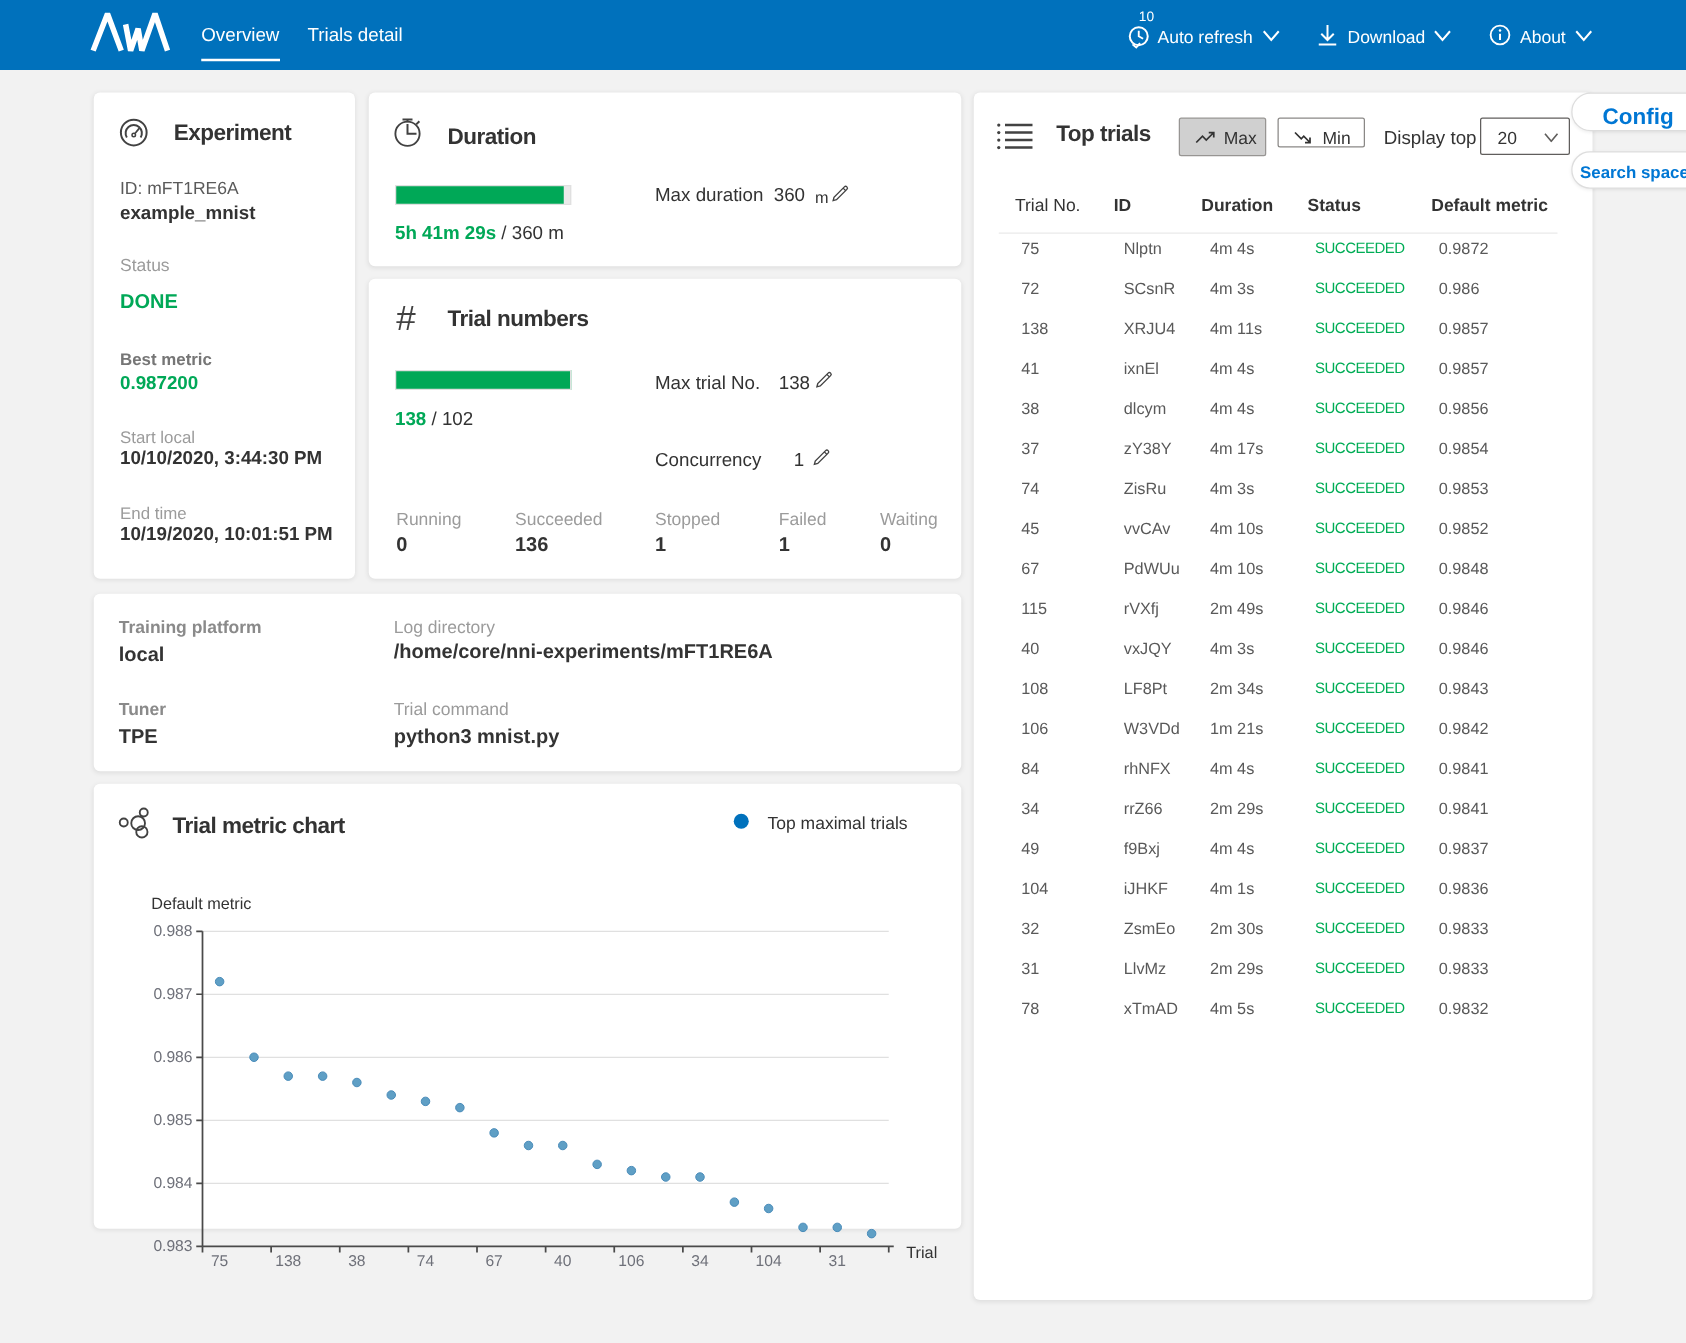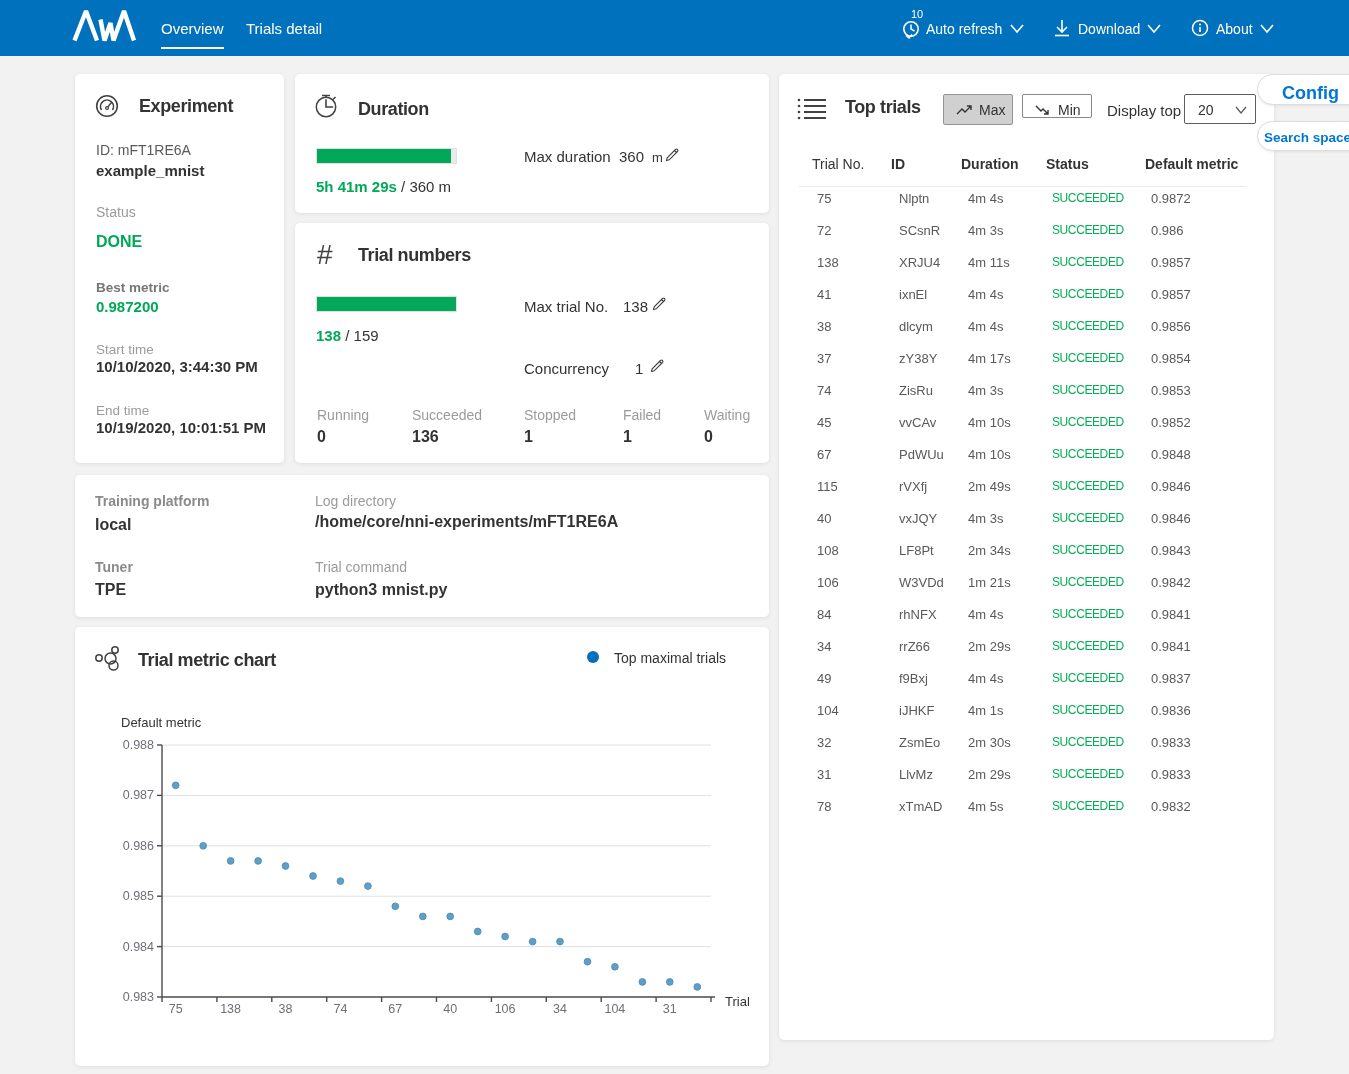--- a/index.html
+++ b/index.html
@@ -65,21 +65,21 @@
     <circle cx="12" cy="14" r="1.4" fill="none" stroke="#424242" stroke-width="1.2"></circle>
     <path d="M13 12.8 L16.5 8.5" stroke="#424242" stroke-width="1.4"></path>
   </svg>
   <span class="ptitle" style="left:64px;top:22px">Experiment</span>
   <span style="position:absolute;left:21px;top:68px;font-size:14px;color:#5a5a5a">ID: mFT1RE6A</span>
   <span class="gval" style="left:21px;top:88px">example_mnist</span>
   <span class="glabel" style="left:21px;top:130px">Status</span>
   <span class="gval green" style="left:21px;top:159px;font-size:16px">DONE</span>
   <span class="glabel" style="left:21px;top:206px;font-weight:bold;color:#767676;font-size:13.5px">Best metric</span>
   <span class="gval green" style="left:21px;top:224px">0.987200</span>
-  <span class="glabel" style="left:21px;top:268px;font-size:13.5px">Start time</span>
+  <span class="glabel" style="left:21px;top:268px;font-size:13.5px">Start local</span>
   <span class="gval" style="left:21px;top:284px">10/10/2020, 3:44:30 PM</span>
   <span class="glabel" style="left:21px;top:329px;font-size:13.5px">End time</span>
   <span class="gval" style="left:21px;top:345px">10/19/2020, 10:01:51 PM</span>
 </div>
 
 <div class="panel" style="left:295px;top:74px;width:474px;height:139px">
   <svg width="26" height="28" style="left:19px;top:17px" viewBox="0 0 26 28">
     <circle cx="12" cy="16" r="9.7" fill="none" stroke="#424242" stroke-width="1.5"></circle>
     <path d="M8 4.5 L16 4.5 M12 4.5 L12 6.7" stroke="#424242" stroke-width="1.6"></path>
     <path d="M19 8.5 L21.5 6" stroke="#424242" stroke-width="1.6"></path>
@@ -95,21 +95,21 @@
   <span style="position:absolute;left:357px;top:76px;font-size:13px">m</span>
   <svg class="pencil" style="left:369px;top:73px" viewBox="0 0 16 16">
     <path d="M2.5 13.5 L3.2 10.8 L11.5 2.5 A1.4 1.4 0 0 1 13.5 4.5 L5.2 12.8 Z M10.5 3.5 L12.5 5.5" fill="none" stroke="#424242" stroke-width="1.1"></path>
   </svg>
 </div>
 
 <div class="panel" style="left:295px;top:223px;width:474px;height:240px">
   <span style="position:absolute;left:22px;top:16px;font-size:28px;color:#424242">#</span>
   <span class="ptitle" style="left:63px;top:245px;top:22px">Trial numbers</span>
   <div style="position:absolute;left:21px;top:73px;width:141px;height:16px;background:#00a857;border:1px solid #e0e0e0"></div>
-  <span class="gval green" style="left:21px;top:104px">138<span style="color:#333;font-weight:normal"> / 159</span></span>
+  <span class="gval green" style="left:21px;top:104px">138<span style="color:#333;font-weight:normal"> / 102</span></span>
   <span style="position:absolute;left:229px;top:75px;font-size:15px">Max trial No.</span>
   <span style="position:absolute;left:328px;top:75px;font-size:15px">138</span>
   <svg class="pencil" style="left:356px;top:73px" viewBox="0 0 16 16">
     <path d="M2.5 13.5 L3.2 10.8 L11.5 2.5 A1.4 1.4 0 0 1 13.5 4.5 L5.2 12.8 Z M10.5 3.5 L12.5 5.5" fill="none" stroke="#424242" stroke-width="1.1"></path>
   </svg>
   <span style="position:absolute;left:229px;top:137px;font-size:15px">Concurrency</span>
   <span style="position:absolute;left:340px;top:137px;font-size:15px">1</span>
   <svg class="pencil" style="left:354px;top:135px" viewBox="0 0 16 16">
     <path d="M2.5 13.5 L3.2 10.8 L11.5 2.5 A1.4 1.4 0 0 1 13.5 4.5 L5.2 12.8 Z M10.5 3.5 L12.5 5.5" fill="none" stroke="#424242" stroke-width="1.1"></path>
   </svg>
@@ -129,21 +129,21 @@
   <span class="glabel" style="left:20px;top:18px;font-weight:bold;color:#8a8a8a">Training platform</span>
   <span class="gval" style="left:20px;top:41px;font-size:16px">local</span>
   <span class="glabel" style="left:20px;top:84px;font-weight:bold;color:#8a8a8a">Tuner</span>
   <span class="gval" style="left:20px;top:106px;font-size:16px">TPE</span>
   <span class="glabel" style="left:240px;top:18px">Log directory</span>
   <span class="gval" style="left:240px;top:38px;font-size:16px">/home/core/nni-experiments/mFT1RE6A</span>
   <span class="glabel" style="left:240px;top:84px">Trial command</span>
   <span class="gval" style="left:240px;top:106px;font-size:16px">python3 mnist.py</span>
 </div>
 
-<div class="panel" style="left:75px;top:627px;width:694px;height:439px">
+<div class="panel" style="left:75px;top:627px;width:694px;height:356px">
   <svg width="30" height="30" style="left:19px;top:18px" viewBox="0 0 30 30">
     <circle cx="5" cy="13" r="3.2" fill="none" stroke="#424242" stroke-width="1.5"></circle>
     <circle cx="16.5" cy="13.5" r="5.5" fill="none" stroke="#424242" stroke-width="1.5"></circle>
     <circle cx="21" cy="5" r="3.2" fill="none" stroke="#424242" stroke-width="1.5"></circle>
     <circle cx="19.5" cy="20.5" r="4.5" fill="none" stroke="#424242" stroke-width="1.5"></circle>
   </svg>
   <span class="ptitle" style="left:63px;top:23px">Trial metric chart</span>
   <span style="position:absolute;left:512px;top:24px;width:12px;height:12px;border-radius:50%;background:#0071bc"></span>
   <span style="position:absolute;left:539px;top:23px;font-size:14px;color:#333">Top maximal trials</span>
   <svg width="694" height="413" style="position:absolute;left:0px;top:0px">

